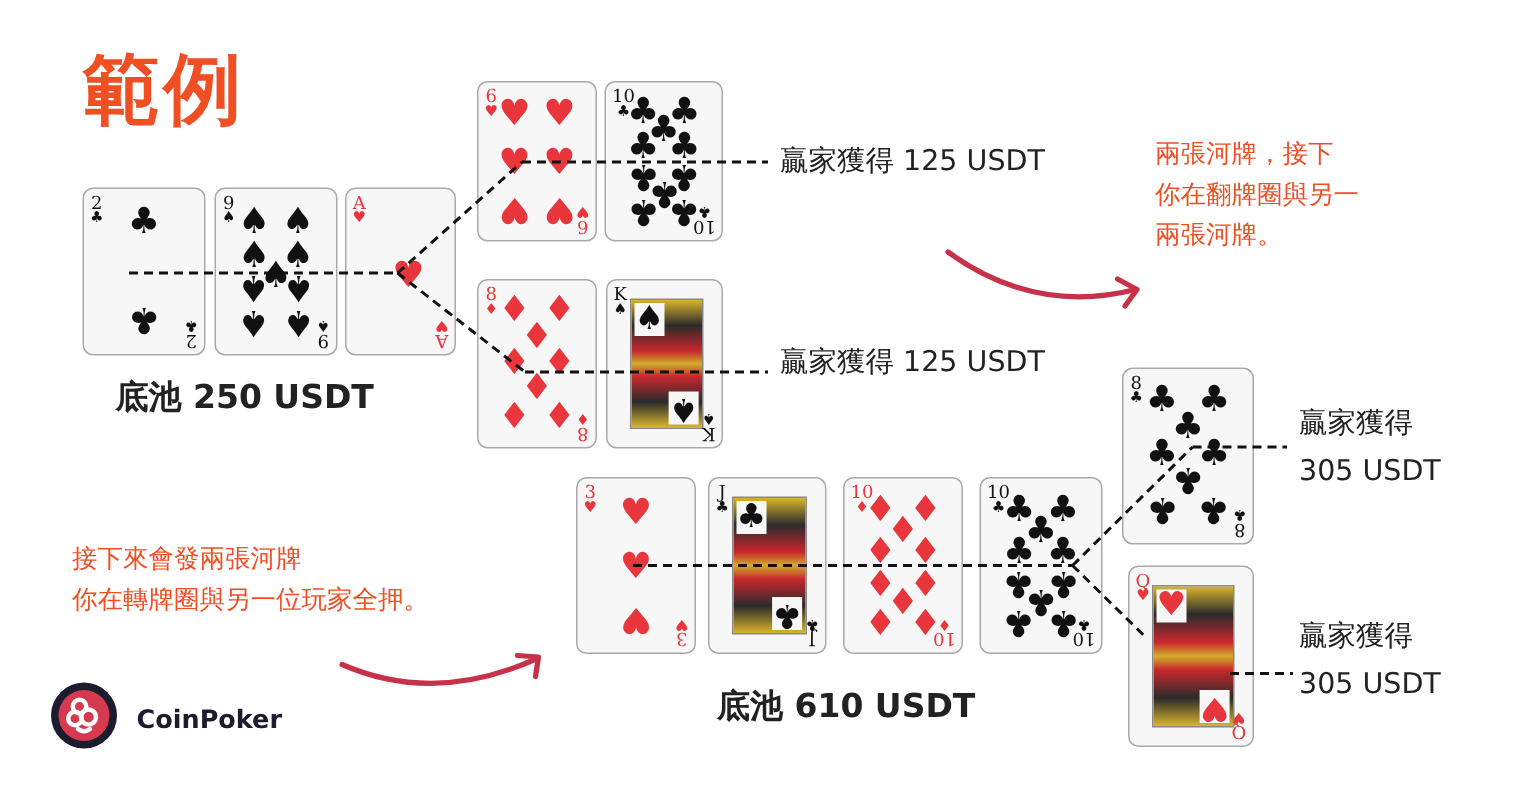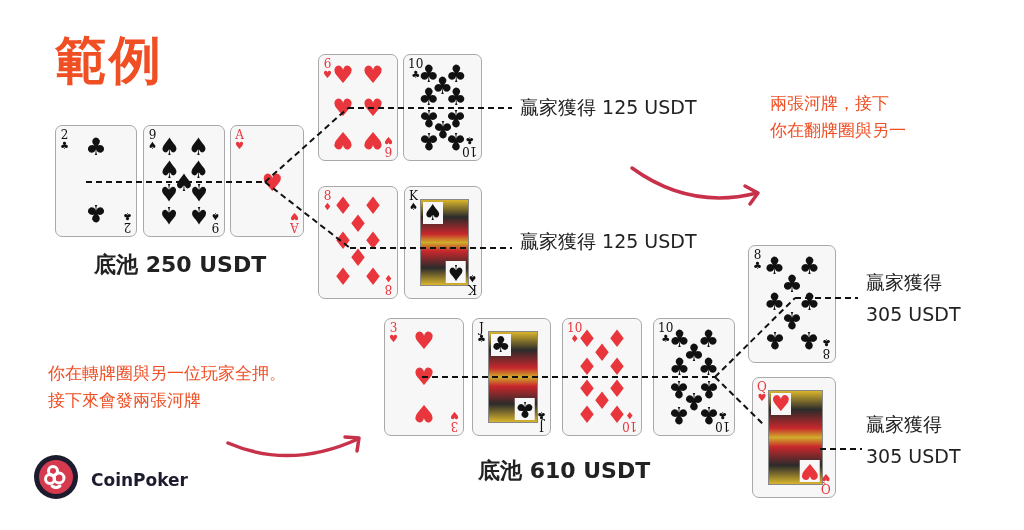--- a/index.html
+++ b/index.html
@@ -53,21 +53,21 @@
 </div>
 
 <div class="card" style="left:230px;top:125px;width:74px;height:112px;">
   <div class="rank red"><span>A</span><span class="s">♥</span></div>
   <div class="pips red">
     <span class="pip" style="left:62%;top:52%;">♥</span>
   </div>
   <div class="rank br red"><span>A</span><span class="s">♥</span></div>
 </div>
 
-<div class="pot" style="left:94px;top:250px;">底池 250 USDT</div>
+<div class="pot" style="left:77px;top:250px;">底池 250 USDT</div>
 
 <div class="card" style="left:318px;top:54px;width:80px;height:107px;">
   <div class="rank red"><span>6</span><span class="s">♥</span></div>
   <div class="pips red">
     <span class="pip" style="left:20%;top:14%;">♥</span>
     <span class="pip" style="left:80%;top:14%;">♥</span>
     <span class="pip" style="left:20%;top:50%;">♥</span>
     <span class="pip" style="left:80%;top:50%;">♥</span>
     <span class="pip" style="left:20%;top:86%;transform:translate(-50%,-50%) rotate(180deg);">♥</span>
     <span class="pip" style="left:80%;top:86%;transform:translate(-50%,-50%) rotate(180deg);">♥</span>
@@ -116,20 +116,21 @@
     <span class="fs blk" style="right:2px;bottom:2px;transform:rotate(180deg);">♠</span>
   </div>
   <div class="rank br blk"><span>K</span><span class="s">♠</span></div>
 </div>
 
 <div class="label" style="left:520px;top:230px;">贏家獲得 125 USDT</div>
 
 <div class="note" style="left:770px;top:90px;">
   <div>兩張河牌，接下</div>
   <div>你在翻牌圈與另一</div>
+  <div>兩張河牌。</div>
 </div>
 
 <div class="card" style="left:384px;top:318px;width:80px;height:118px;">
   <div class="rank red"><span>3</span><span class="s">♥</span></div>
   <div class="pips red">
     <span class="pip" style="left:50%;top:14%;">♥</span>
     <span class="pip" style="left:50%;top:50%;">♥</span>
     <span class="pip" style="left:50%;top:86%;transform:translate(-50%,-50%) rotate(180deg);">♥</span>
   </div>
   <div class="rank br red"><span>3</span><span class="s">♥</span></div>
@@ -208,22 +209,22 @@
   </div>
   <div class="rank br red"><span>Q</span><span class="s">♥</span></div>
 </div>
 
 <div class="label" style="left:866px;top:408px;line-height:1.7;">
   <div>贏家獲得</div>
   <div>305 USDT</div>
 </div>
 
 <div class="note" style="left:48px;top:360px;">
+  <div>接下來會發兩張河牌</div>
   <div>你在轉牌圈與另一位玩家全押。</div>
-  <div>接下來會發兩張河牌</div>
 </div>
 
 <svg class="lines" width="1024" height="530">
   <g stroke="#111" stroke-width="2" stroke-dasharray="6,4" fill="none">
 
     <line x1="86" y1="182" x2="265" y2="182"></line>
     <line x1="265" y1="182" x2="348" y2="108"></line>
     <line x1="348" y1="108" x2="512" y2="108"></line>
     <line x1="265" y1="182" x2="350" y2="248"></line>
     <line x1="350" y1="248" x2="512" y2="248"></line>

